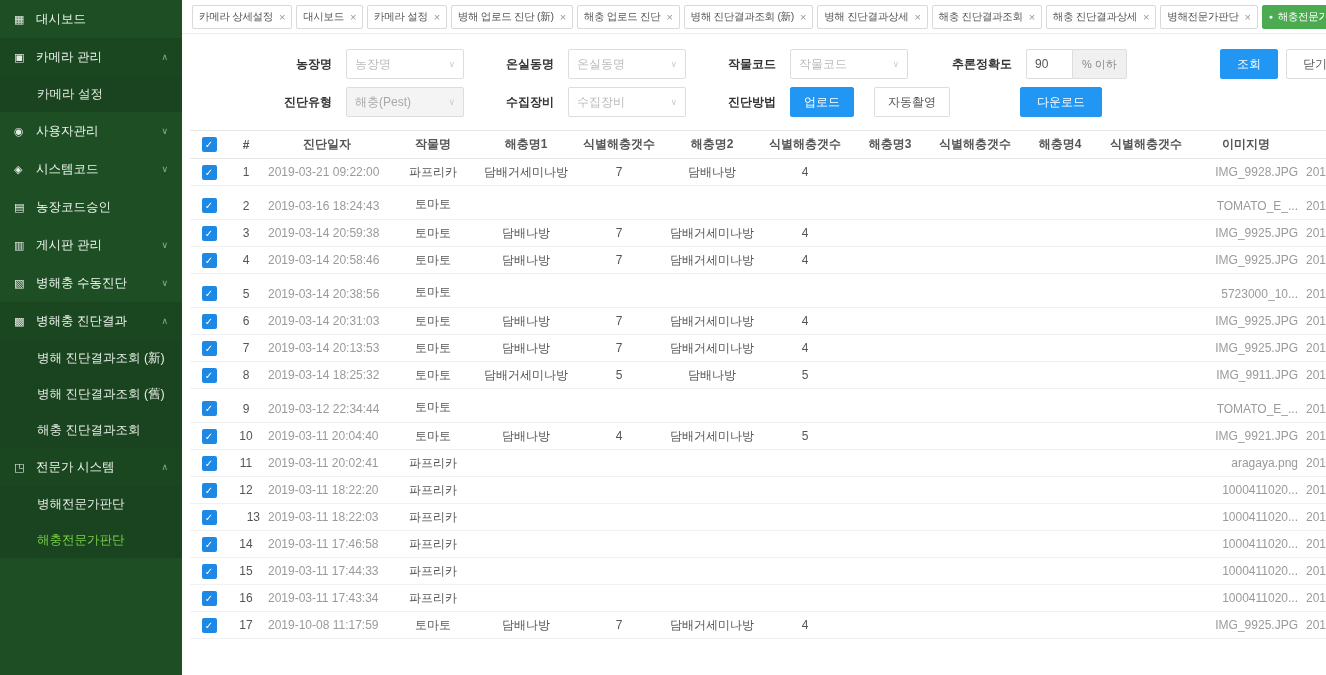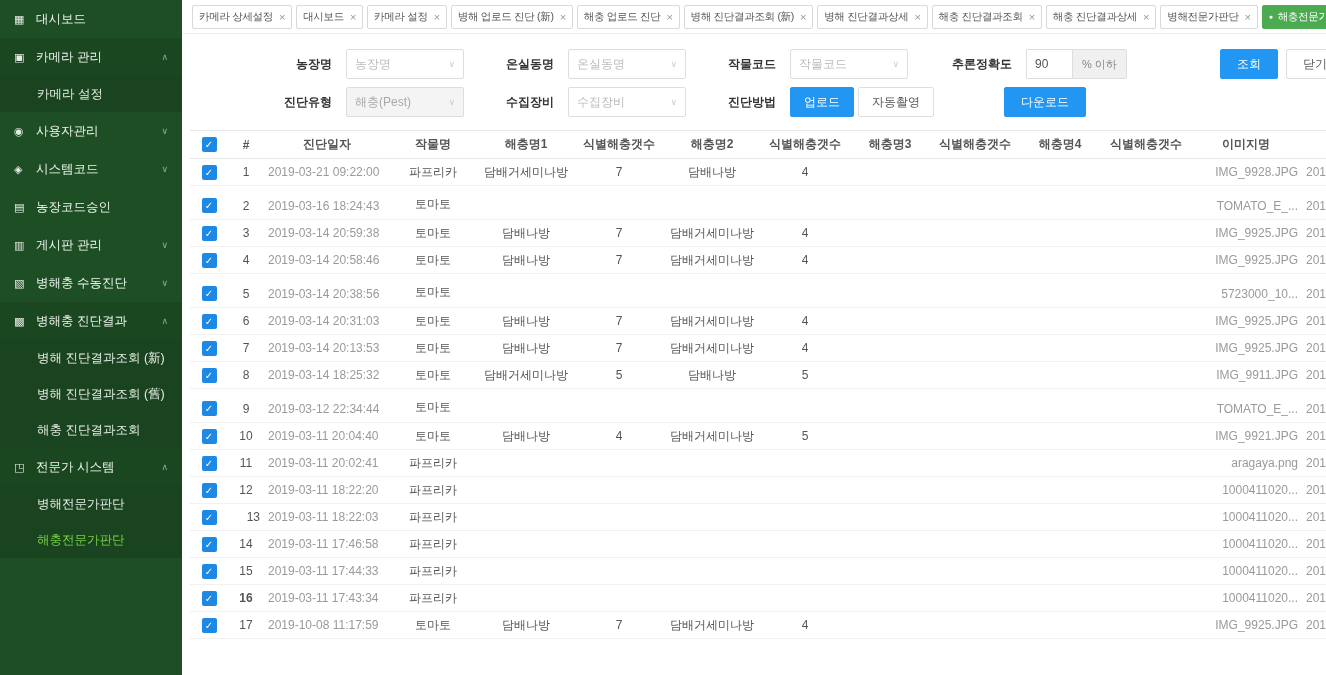--- a/index.html
+++ b/index.html
@@ -49,21 +49,21 @@
   .acc{width:46px;height:30px;border:1px solid #ddd;border-right:none;border-radius:2px 0 0 2px;
        font-size:12px;color:#555;padding:0 8px;outline:none;font-family:inherit}
   .acc-suffix{height:30px;border:1px solid #ddd;border-radius:0 2px 2px 0;background:#f0f0f0;color:#888;
        font-size:11px;display:flex;align-items:center;padding:0 9px;white-space:nowrap}
   .btn{height:30px;border-radius:2px;font-size:12px;display:inline-flex;align-items:center;justify-content:center;
        cursor:pointer;white-space:nowrap}
   .btn-blue{background:#2196f3;border:1px solid #2196f3;color:#fff;padding:0 16px}
   .btn-white{background:#fff;border:1px solid #ddd;color:#555;padding:0 16px}
   .btn-search{position:absolute;right:48px;top:15px}
   .btn-close{position:absolute;right:-18px;top:15px}
-  .seg{display:flex;gap:4px}
+  .seg{display:flex;gap:20px}
   .seg .btn{padding:0 13px}
   .btn-download{margin-left:40px}
 
   
   .table-wrap{flex:1;overflow:hidden;padding-left:8px;margin-top:2px}
   table{border-collapse:collapse;table-layout:fixed;width:1182px}
   th{height:28px;font-size:12px;font-weight:bold;color:#555;border-top:1px solid #e8e8e8;border-bottom:1px solid #e8e8e8;
      padding:0 4px;white-space:nowrap;overflow:hidden}
   td{height:27px;font-size:12px;color:#555;border-bottom:1px solid #f1f1f1;padding:0 4px;white-space:nowrap;overflow:hidden}
   tr.tall td{height:34px;vertical-align:bottom;padding-bottom:6px}
@@ -508,21 +508,21 @@
               <td style="text-align: center;"></td>
               <td style="text-align: center;"></td>
               <td style="text-align: center;"></td>
               <td style="text-align: center;"></td>
               <td style="text-align: center;"></td>
               <td class="c-img" style="text-align: right;">1000411020...</td>
               <td class="c-extra" style="text-align: left;">201</td>
             </tr>
             <tr class="row">
               <td class="c-cb"><span class="cb">✓</span></td>
-              <td style="text-align: center; font-weight: bold;">16</td>
+              <td style="text-align: center;">16</td>
               <td class="c-date" style="text-align: left;">2019-03-11 17:43:34</td>
               <td style="text-align: center;">파프리카</td>
               <td style="text-align: center;"></td>
               <td style="text-align: center;"></td>
               <td style="text-align: center;"></td>
               <td style="text-align: center;"></td>
               <td style="text-align: center;"></td>
               <td style="text-align: center;"></td>
               <td style="text-align: center;"></td>
               <td style="text-align: center;"></td>

